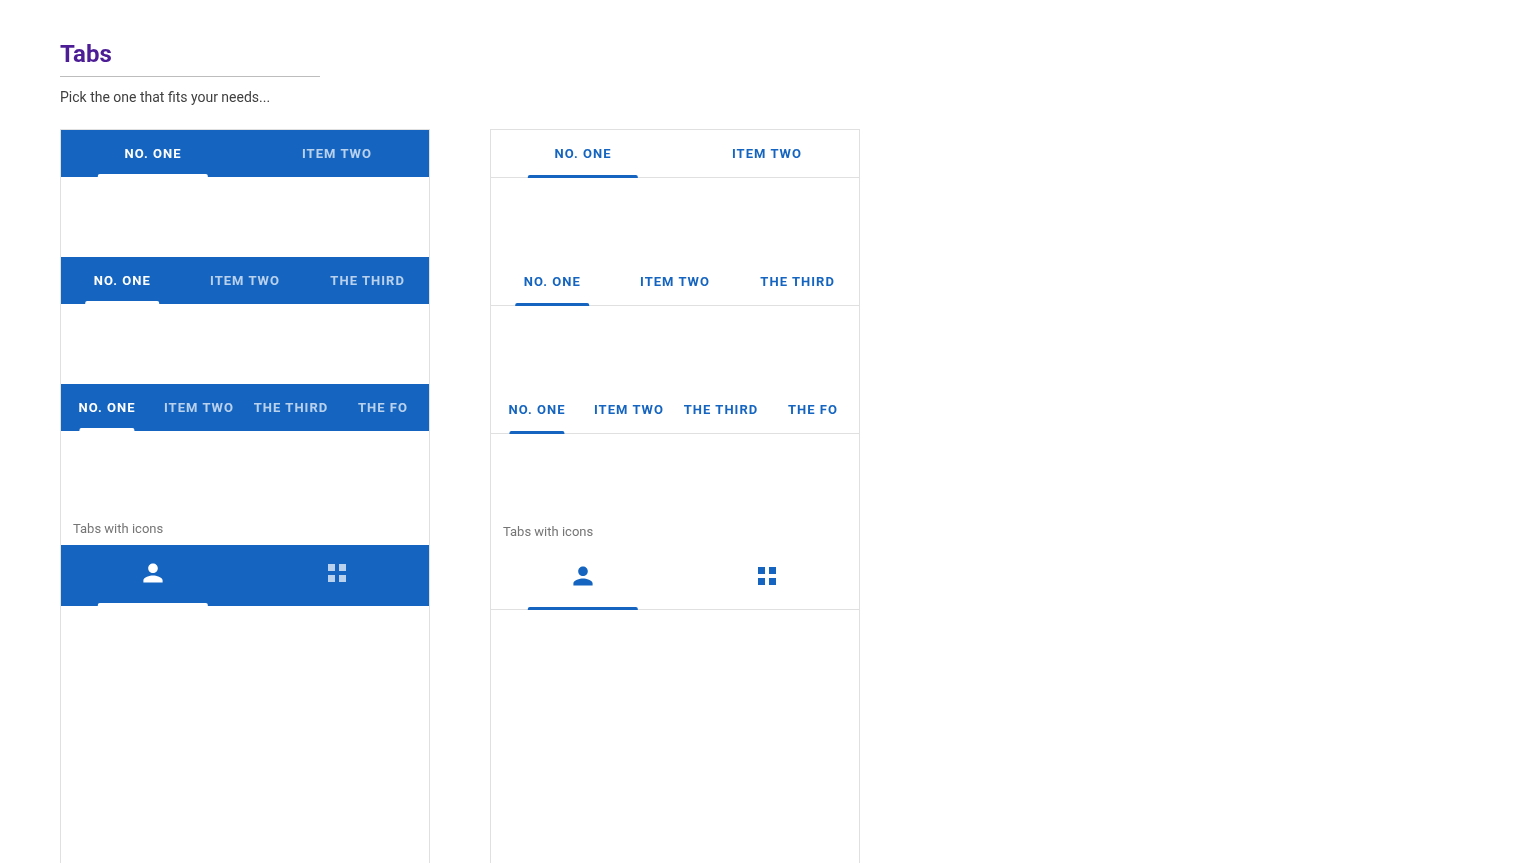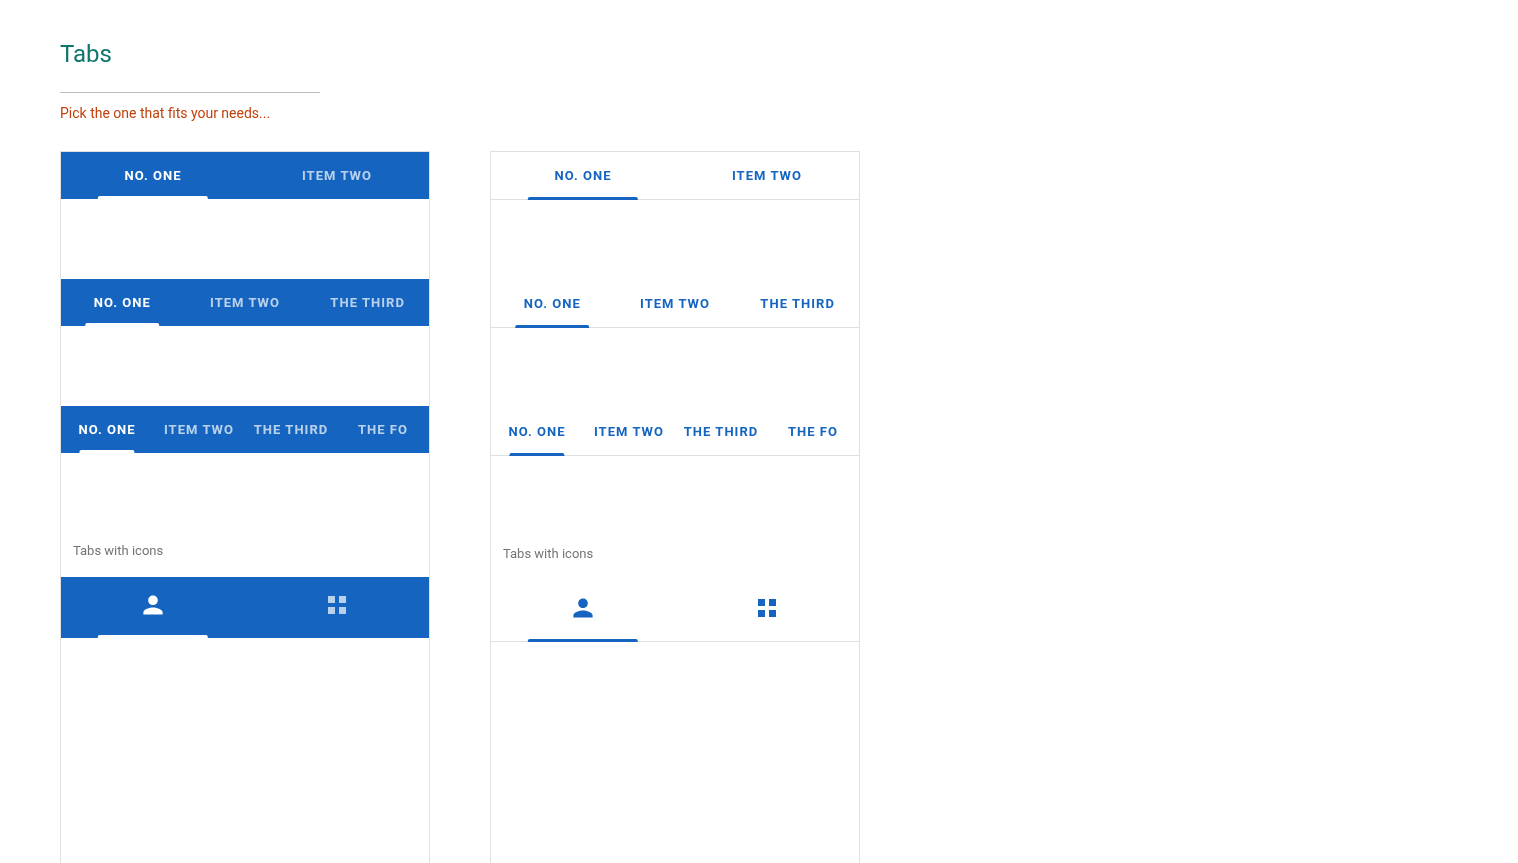--- a/index.html
+++ b/index.html
@@ -4,34 +4,34 @@
   <style>
     * { box-sizing: border-box; margin: 0; padding: 0; }
     body {
       background: #fff;
       font-family: Roboto, Arial, sans-serif;
       padding: 40px 60px;
     }
 
     .page-title {
       font-size: 24px;
-      color: #0f766e;
-      font-weight: 400;
-      margin-bottom: 24px;
+      color: #4c1d95;
+      font-weight: 700;
+      margin-bottom: 8px;
     }
     .title-divider {
       border: none;
       border-top: 1px solid #bdbdbd;
       width: 260px;
       margin-bottom: 12px;
     }
     .subtitle {
       font-size: 14px;
-      color: #c2410c;
-      margin-bottom: 30px;
+      color: #404040;
+      margin-bottom: 24px;
     }
 
     .demos-row {
       display: flex;
       gap: 60px;
       align-items: flex-start;
     }
 
     .demo-card {
       border: 1px solid #e0e0e0;
@@ -110,21 +110,21 @@
     }
 
     .tab-content-area {
       height: 80px;
       background: #fff;
     }
 
     .section-label {
       font-size: 13px;
       color: #757575;
-      padding: 10px 12px 19px;
+      padding: 10px 12px 9px;
     }
 
     
     .tab-bar .tab-item .tab-icon {
       font-size: 22px;
       display: block;
     }
 
     .icon-tab-content {
       height: 260px;

